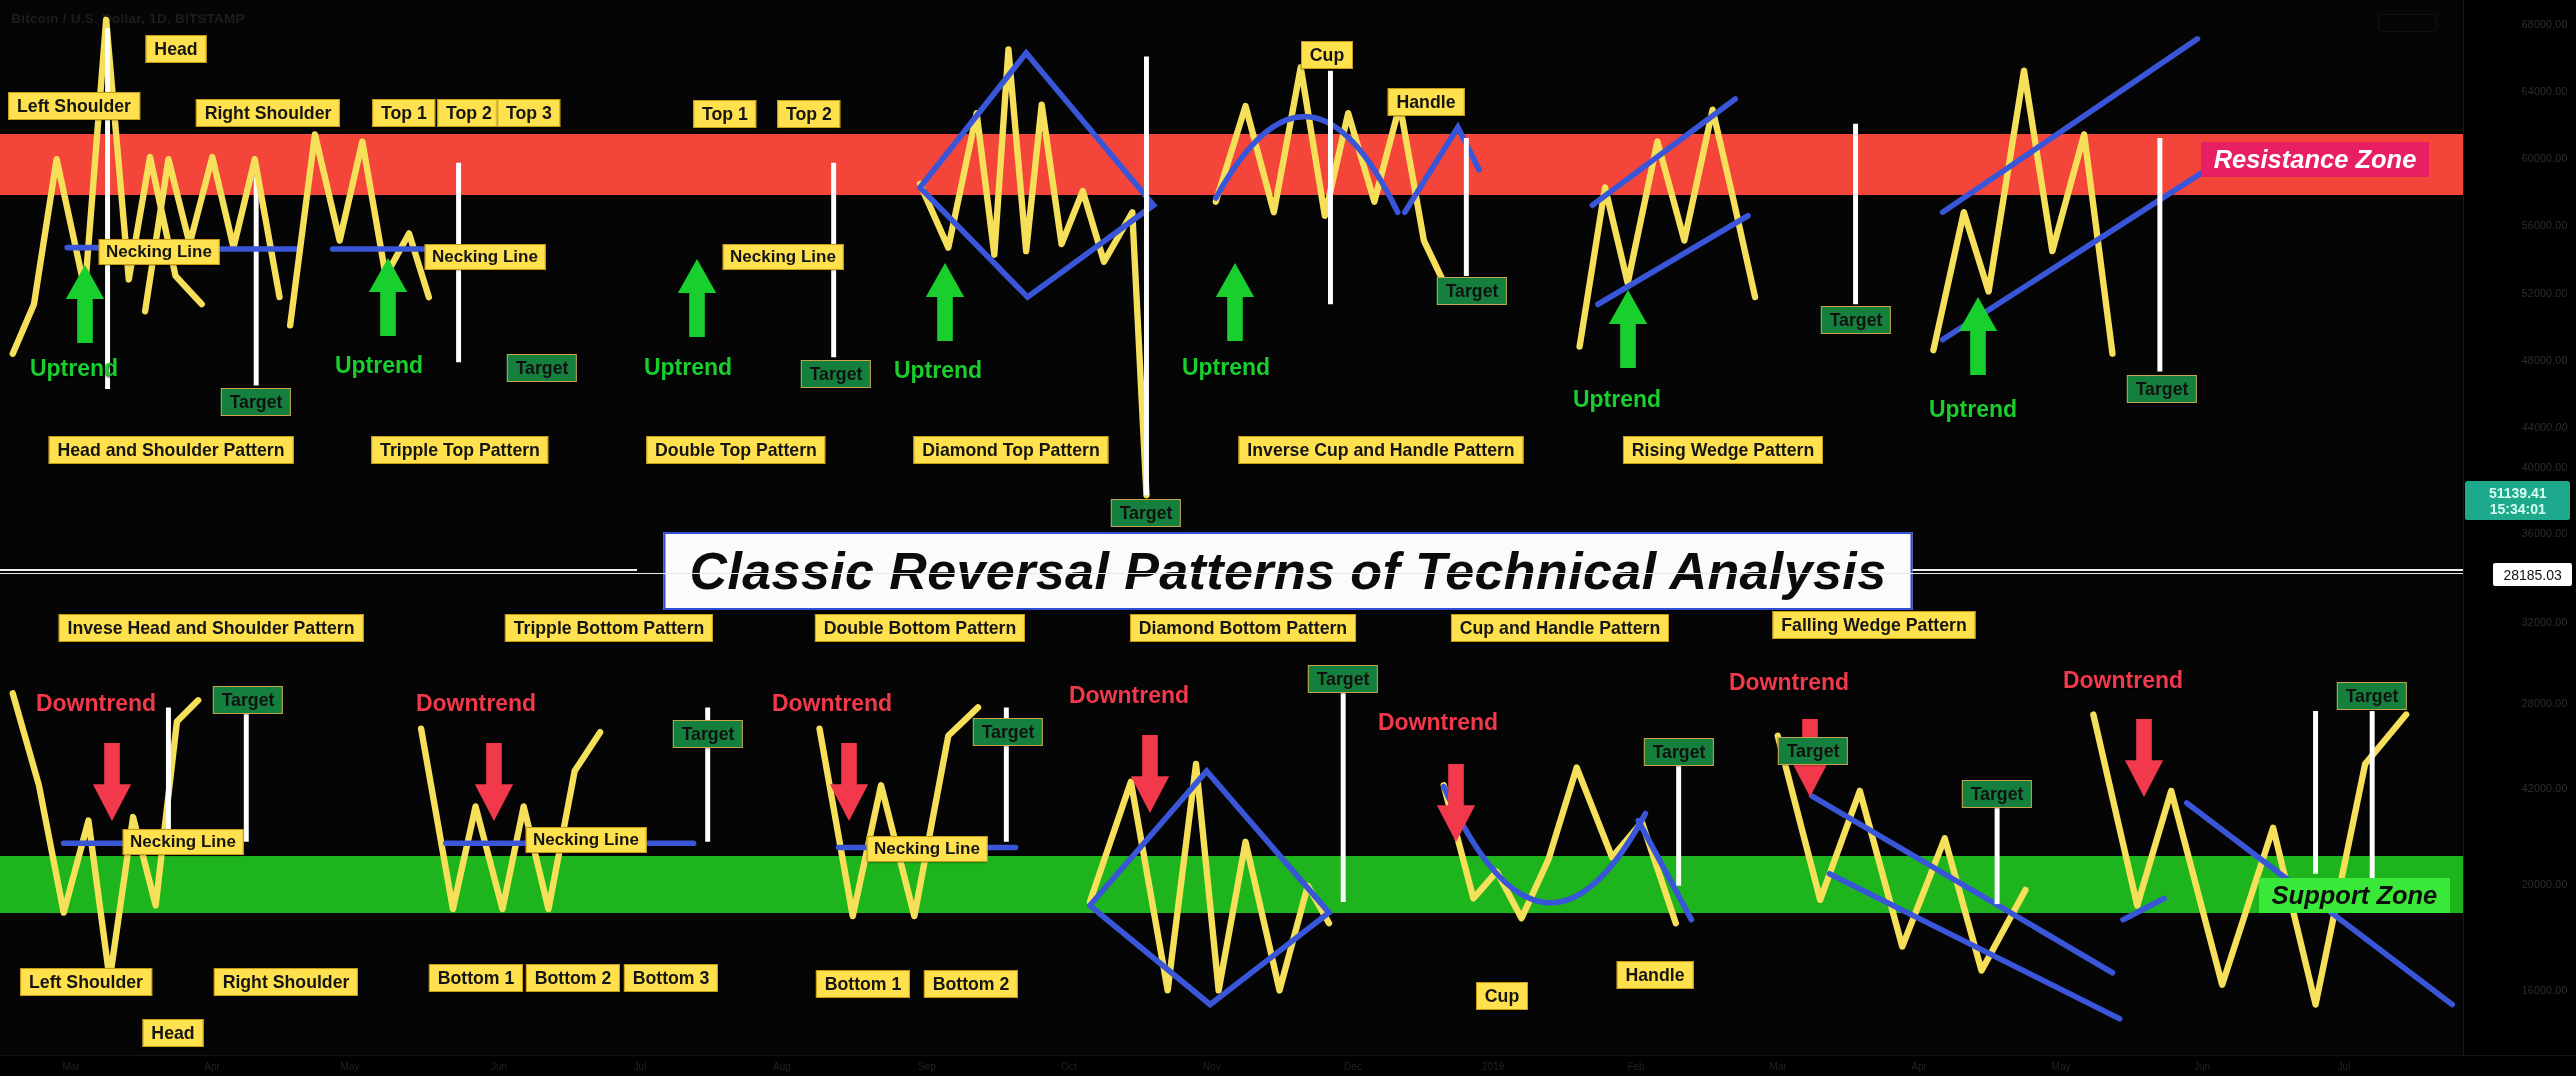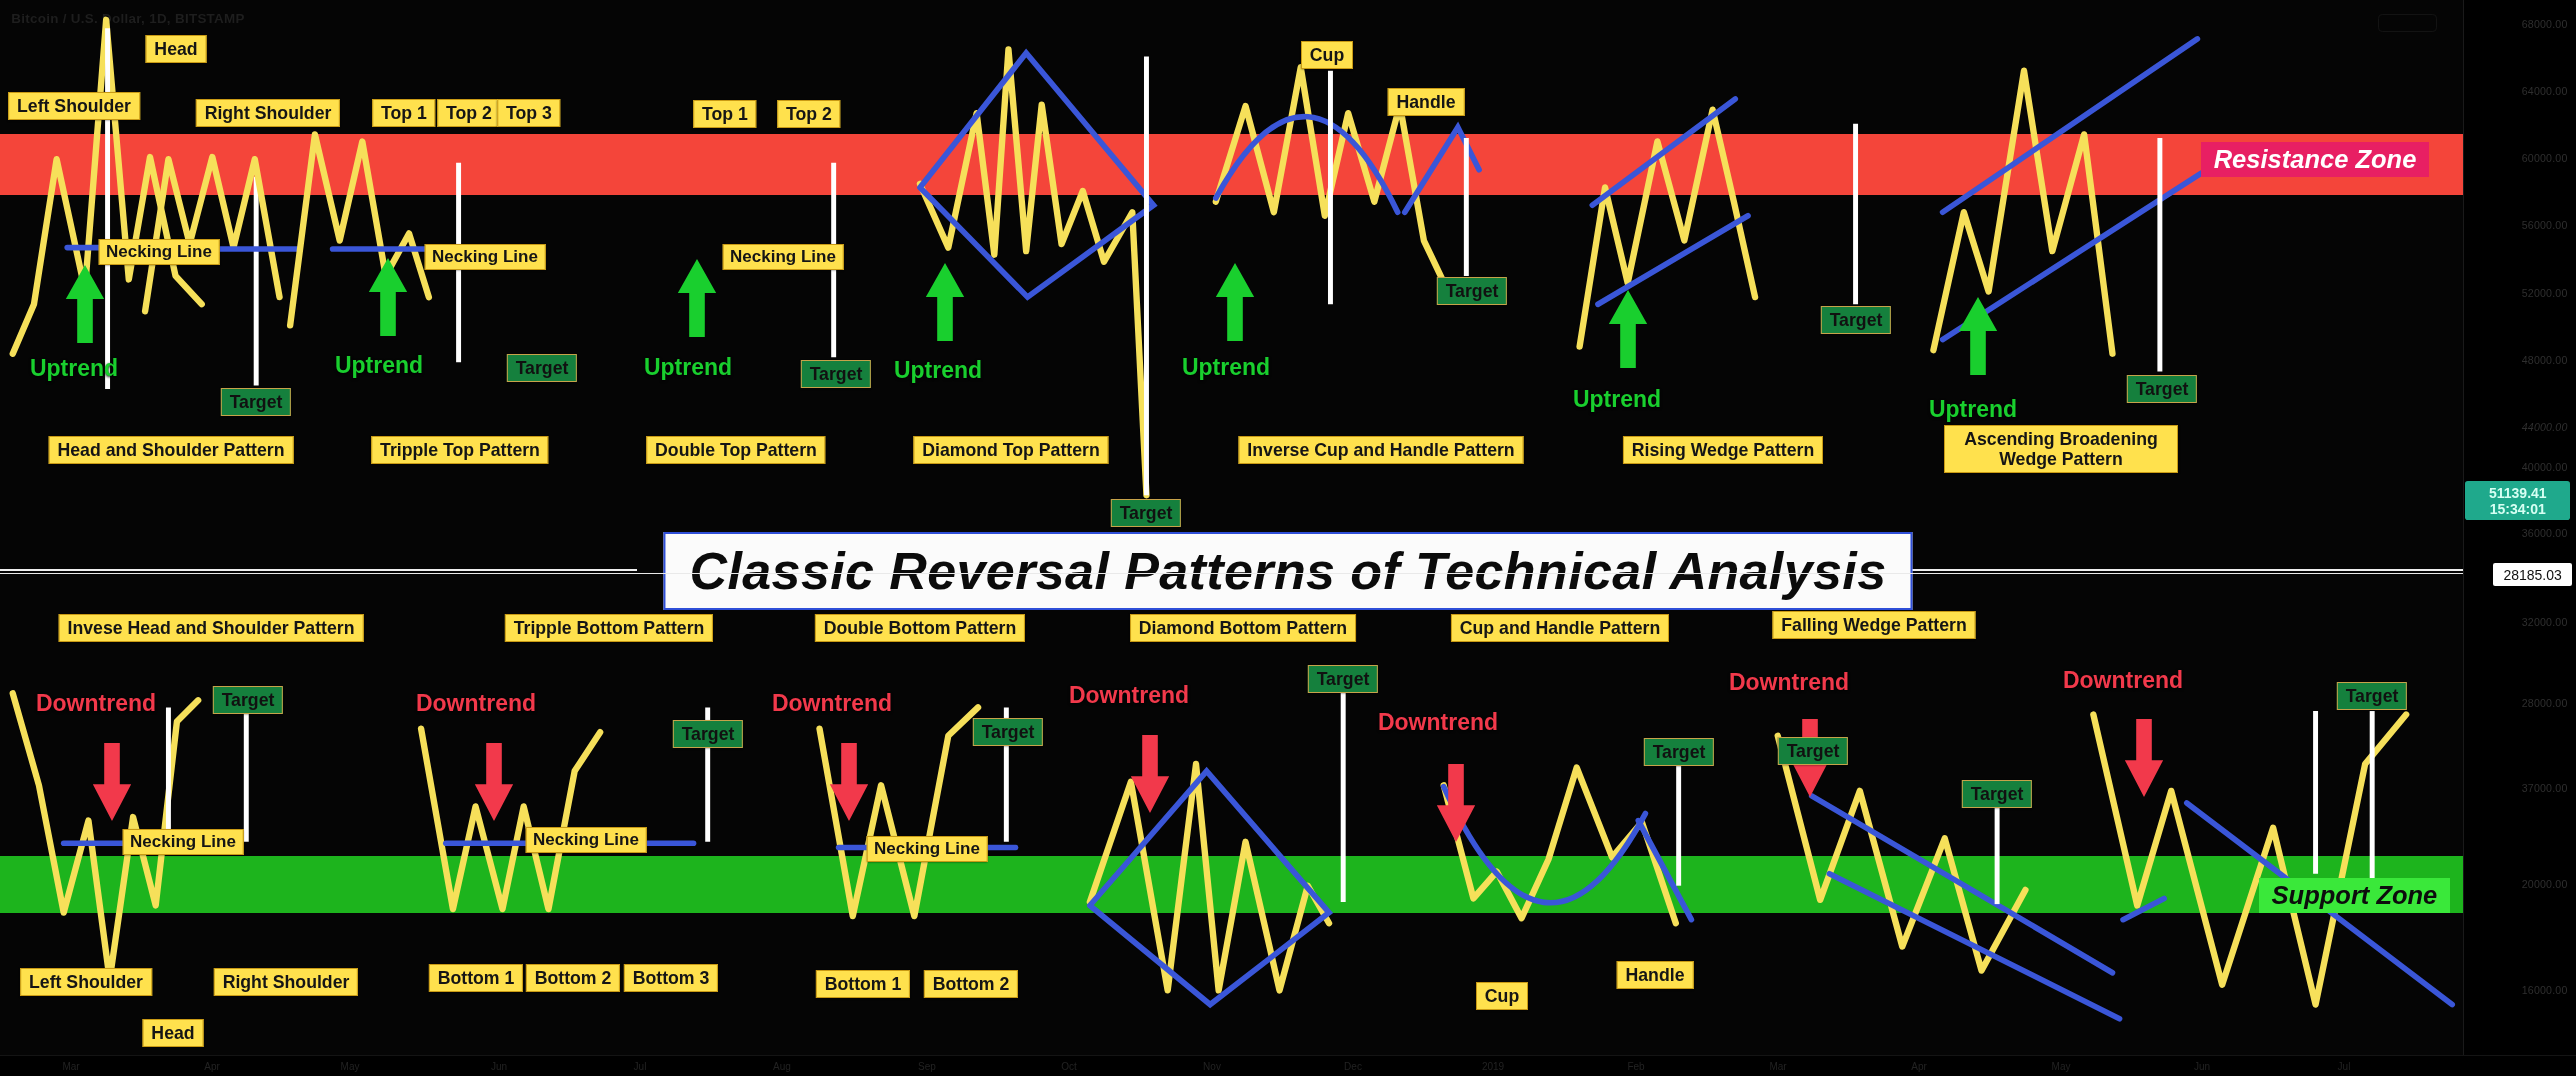--- a/index.html
+++ b/index.html
@@ -258,21 +258,20 @@
         <path d="M31 4 L58 52 L42 52 L42 114 L20 114 L20 52 L4 52 Z" fill="#19cf2e"></path>
       </svg>
   </div>
 
   <div class="lbl" style="left:171px;  top:436px;">Head and Shoulder Pattern</div>
   <div class="lbl" style="left:460px;  top:436px;">Tripple Top Pattern</div>
   <div class="lbl" style="left:736px; top:436px;">Double Top Pattern</div>
   <div class="lbl" style="left:1011px; top:436px;">Diamond Top Pattern</div>
   <div class="lbl" style="left:1381px; top:436px;">Inverse Cup and Handle Pattern</div>
   <div class="lbl" style="left:1723px; top:436px;">Rising Wedge Pattern</div>
-  <div class="lbl two" style="left:2061px; top:425px;">Ascending Broadening Wedge Pattern</div>
 
   <div class="mid-line" style="left:0;    top:569px; width:637px;"></div>
   <div class="mid-line" style="left:1847px; top:569px; width:616px;"></div>
   <div class="main-title" style="top:532px;">Classic Reversal Patterns of Technical Analysis</div>
 
   <div class="lbl" style="left:211px;  top:614px;">Invese Head and Shoulder Pattern</div>
   <div class="lbl" style="left:609px;  top:614px;">Tripple Bottom Pattern</div>
   <div class="lbl" style="left:920px; top:614px;">Double Bottom Pattern</div>
   <div class="lbl" style="left:1243px; top:614px;">Diamond Bottom Pattern</div>
   <div class="lbl" style="left:1560px; top:614px;">Cup and Handle Pattern</div>
@@ -362,21 +361,21 @@
   <div class="axis-price" style="top:85px;">64000.00</div>
   <div class="axis-price" style="top:152px;">60000.00</div>
   <div class="axis-price" style="top:219px;">56000.00</div>
   <div class="axis-price" style="top:287px;">52000.00</div>
   <div class="axis-price" style="top:354px;">48000.00</div>
   <div class="axis-price" style="top:421px;font-style:italic;">44000.00</div>
   <div class="axis-price" style="top:461px;">40000.00</div>
   <div class="axis-price" style="top:527px;">36000.00</div>
   <div class="axis-price" style="top:616px;">32000.00</div>
   <div class="axis-price" style="top:697px;">28000.00</div>
-  <div class="axis-price" style="top:782px;">37000.00</div>
+  <div class="axis-price" style="top:782px;">42000.00</div>
   <div class="axis-price" style="top:878px;">20000.00</div>
   <div class="axis-price" style="top:984px;">16000.00</div>
 
   <div class="axis-month" style="left:71px;">Mar</div>
   <div class="axis-month" style="left:212px;">Apr</div>
   <div class="axis-month" style="left:350px;">May</div>
   <div class="axis-month" style="left:499px;">Jun</div>
   <div class="axis-month" style="left:640px;">Jul</div>
   <div class="axis-month" style="left:782px;">Aug</div>
   <div class="axis-month" style="left:927px;">Sep</div>

